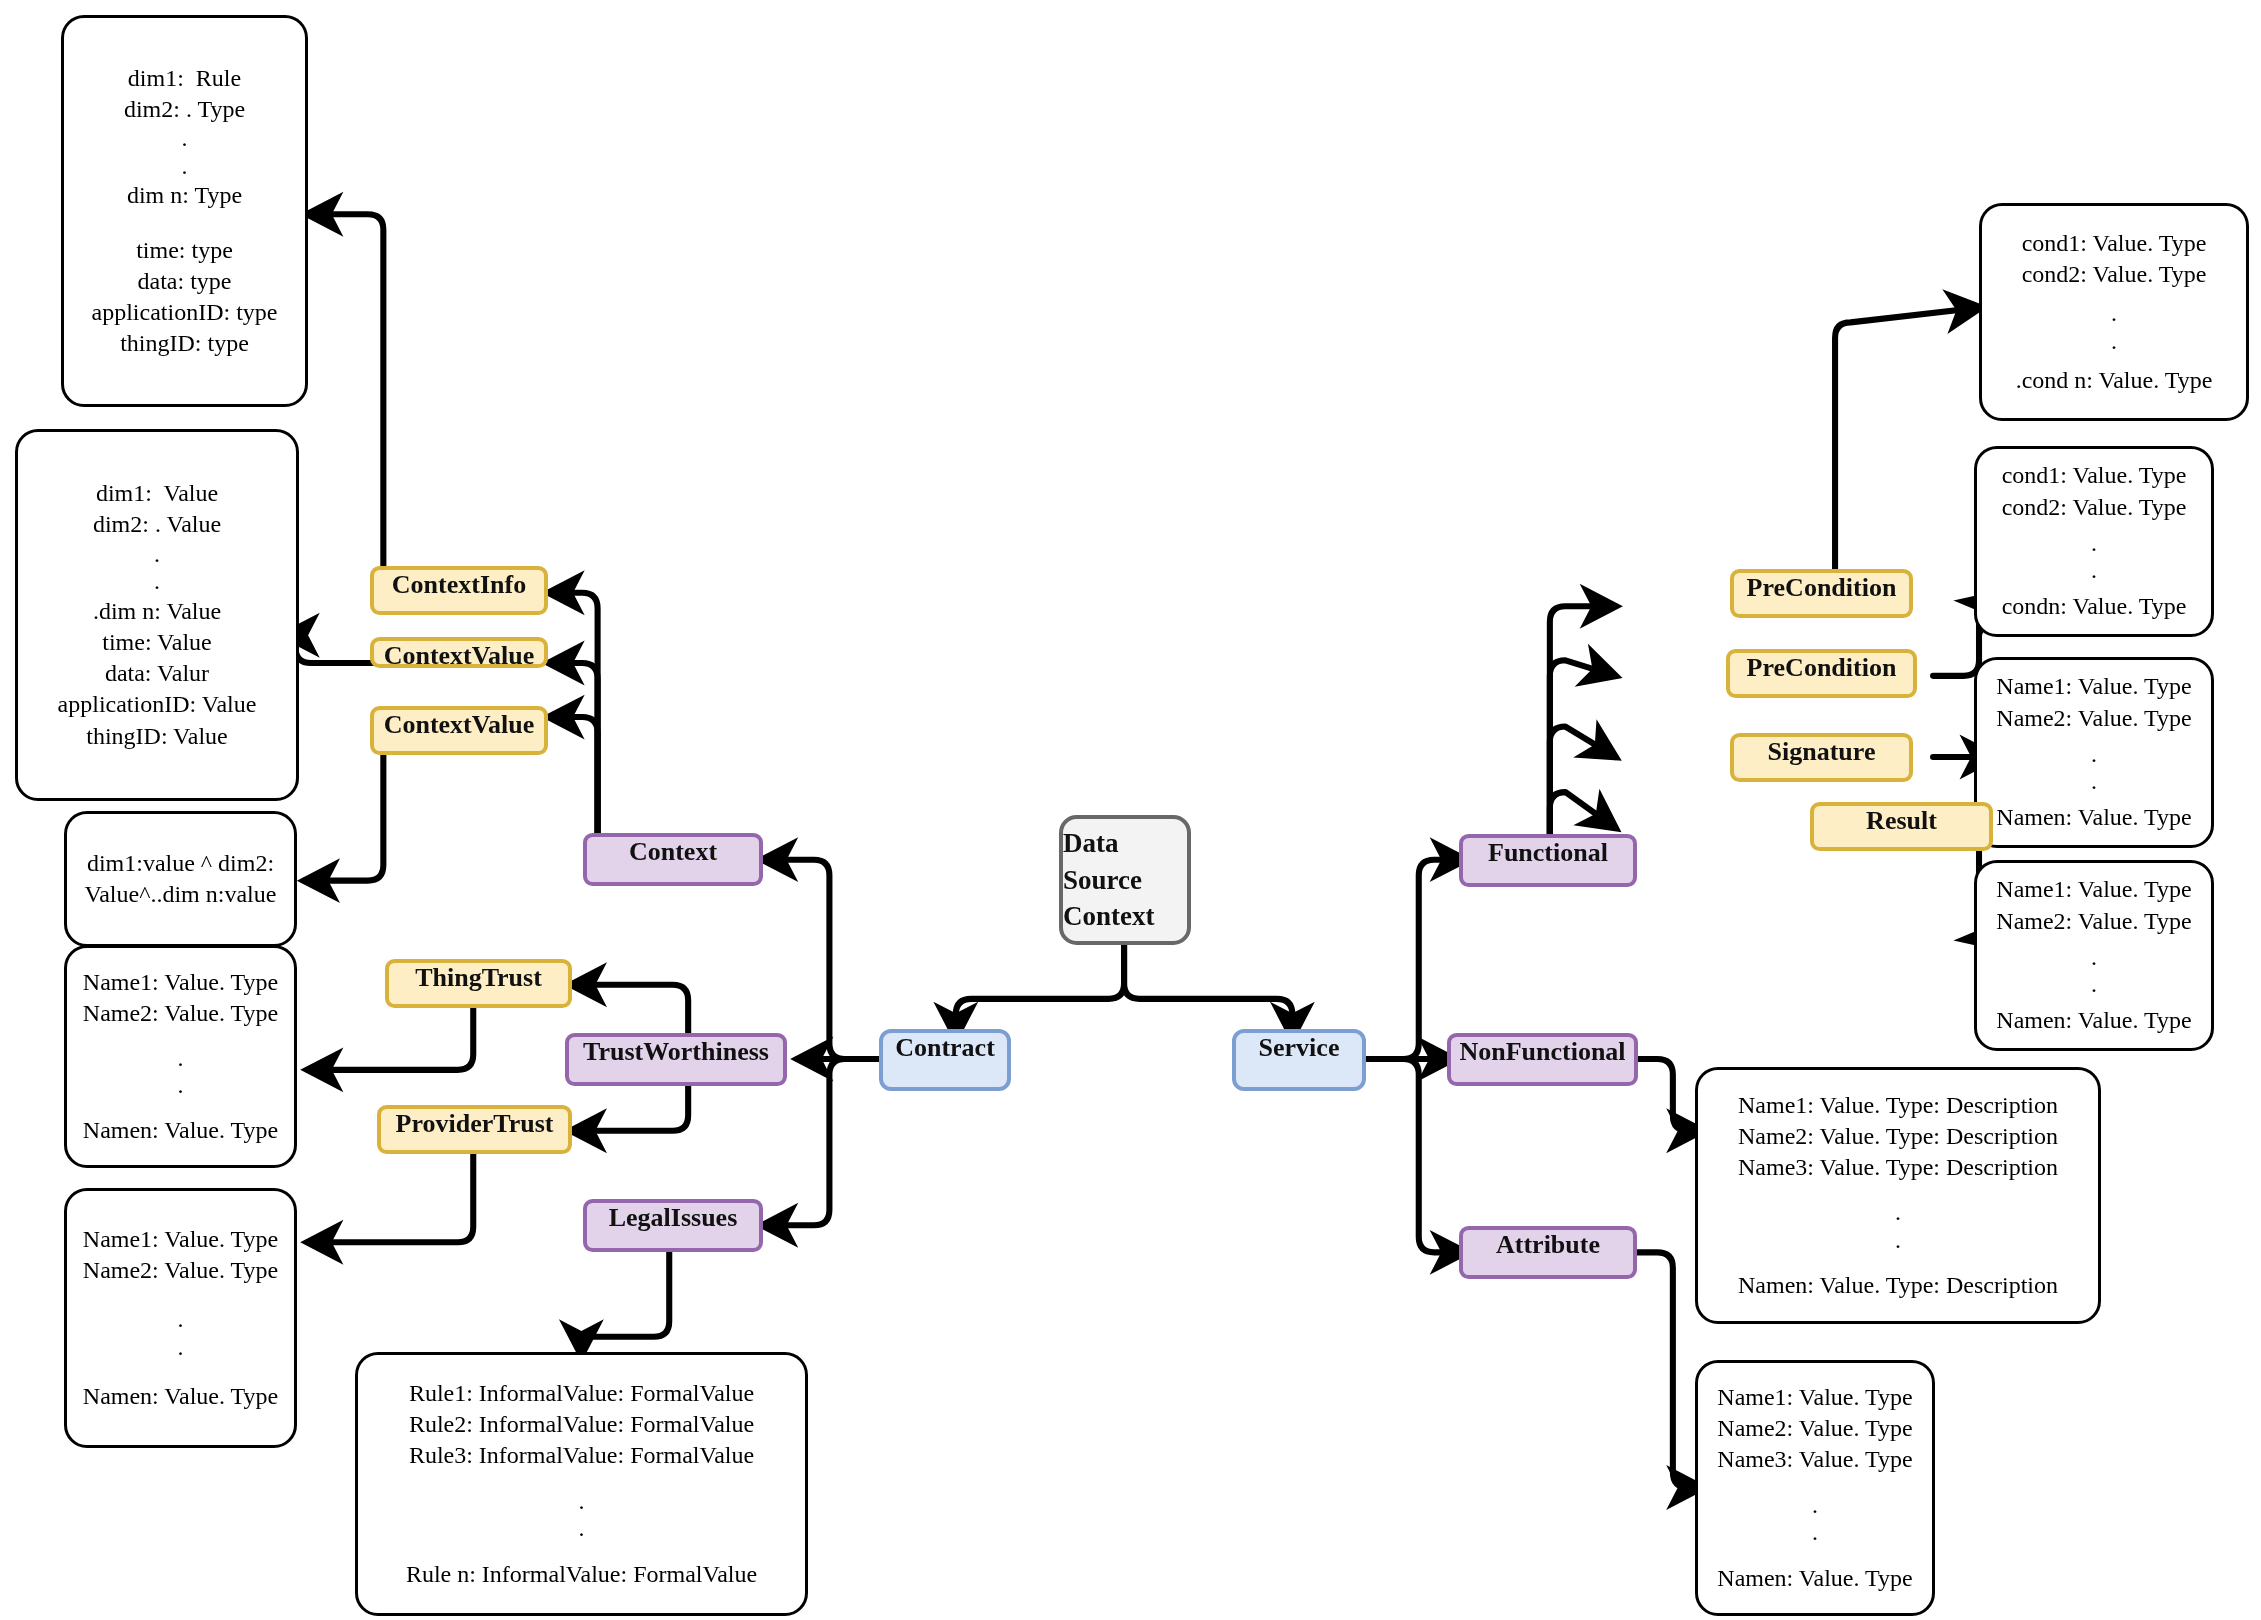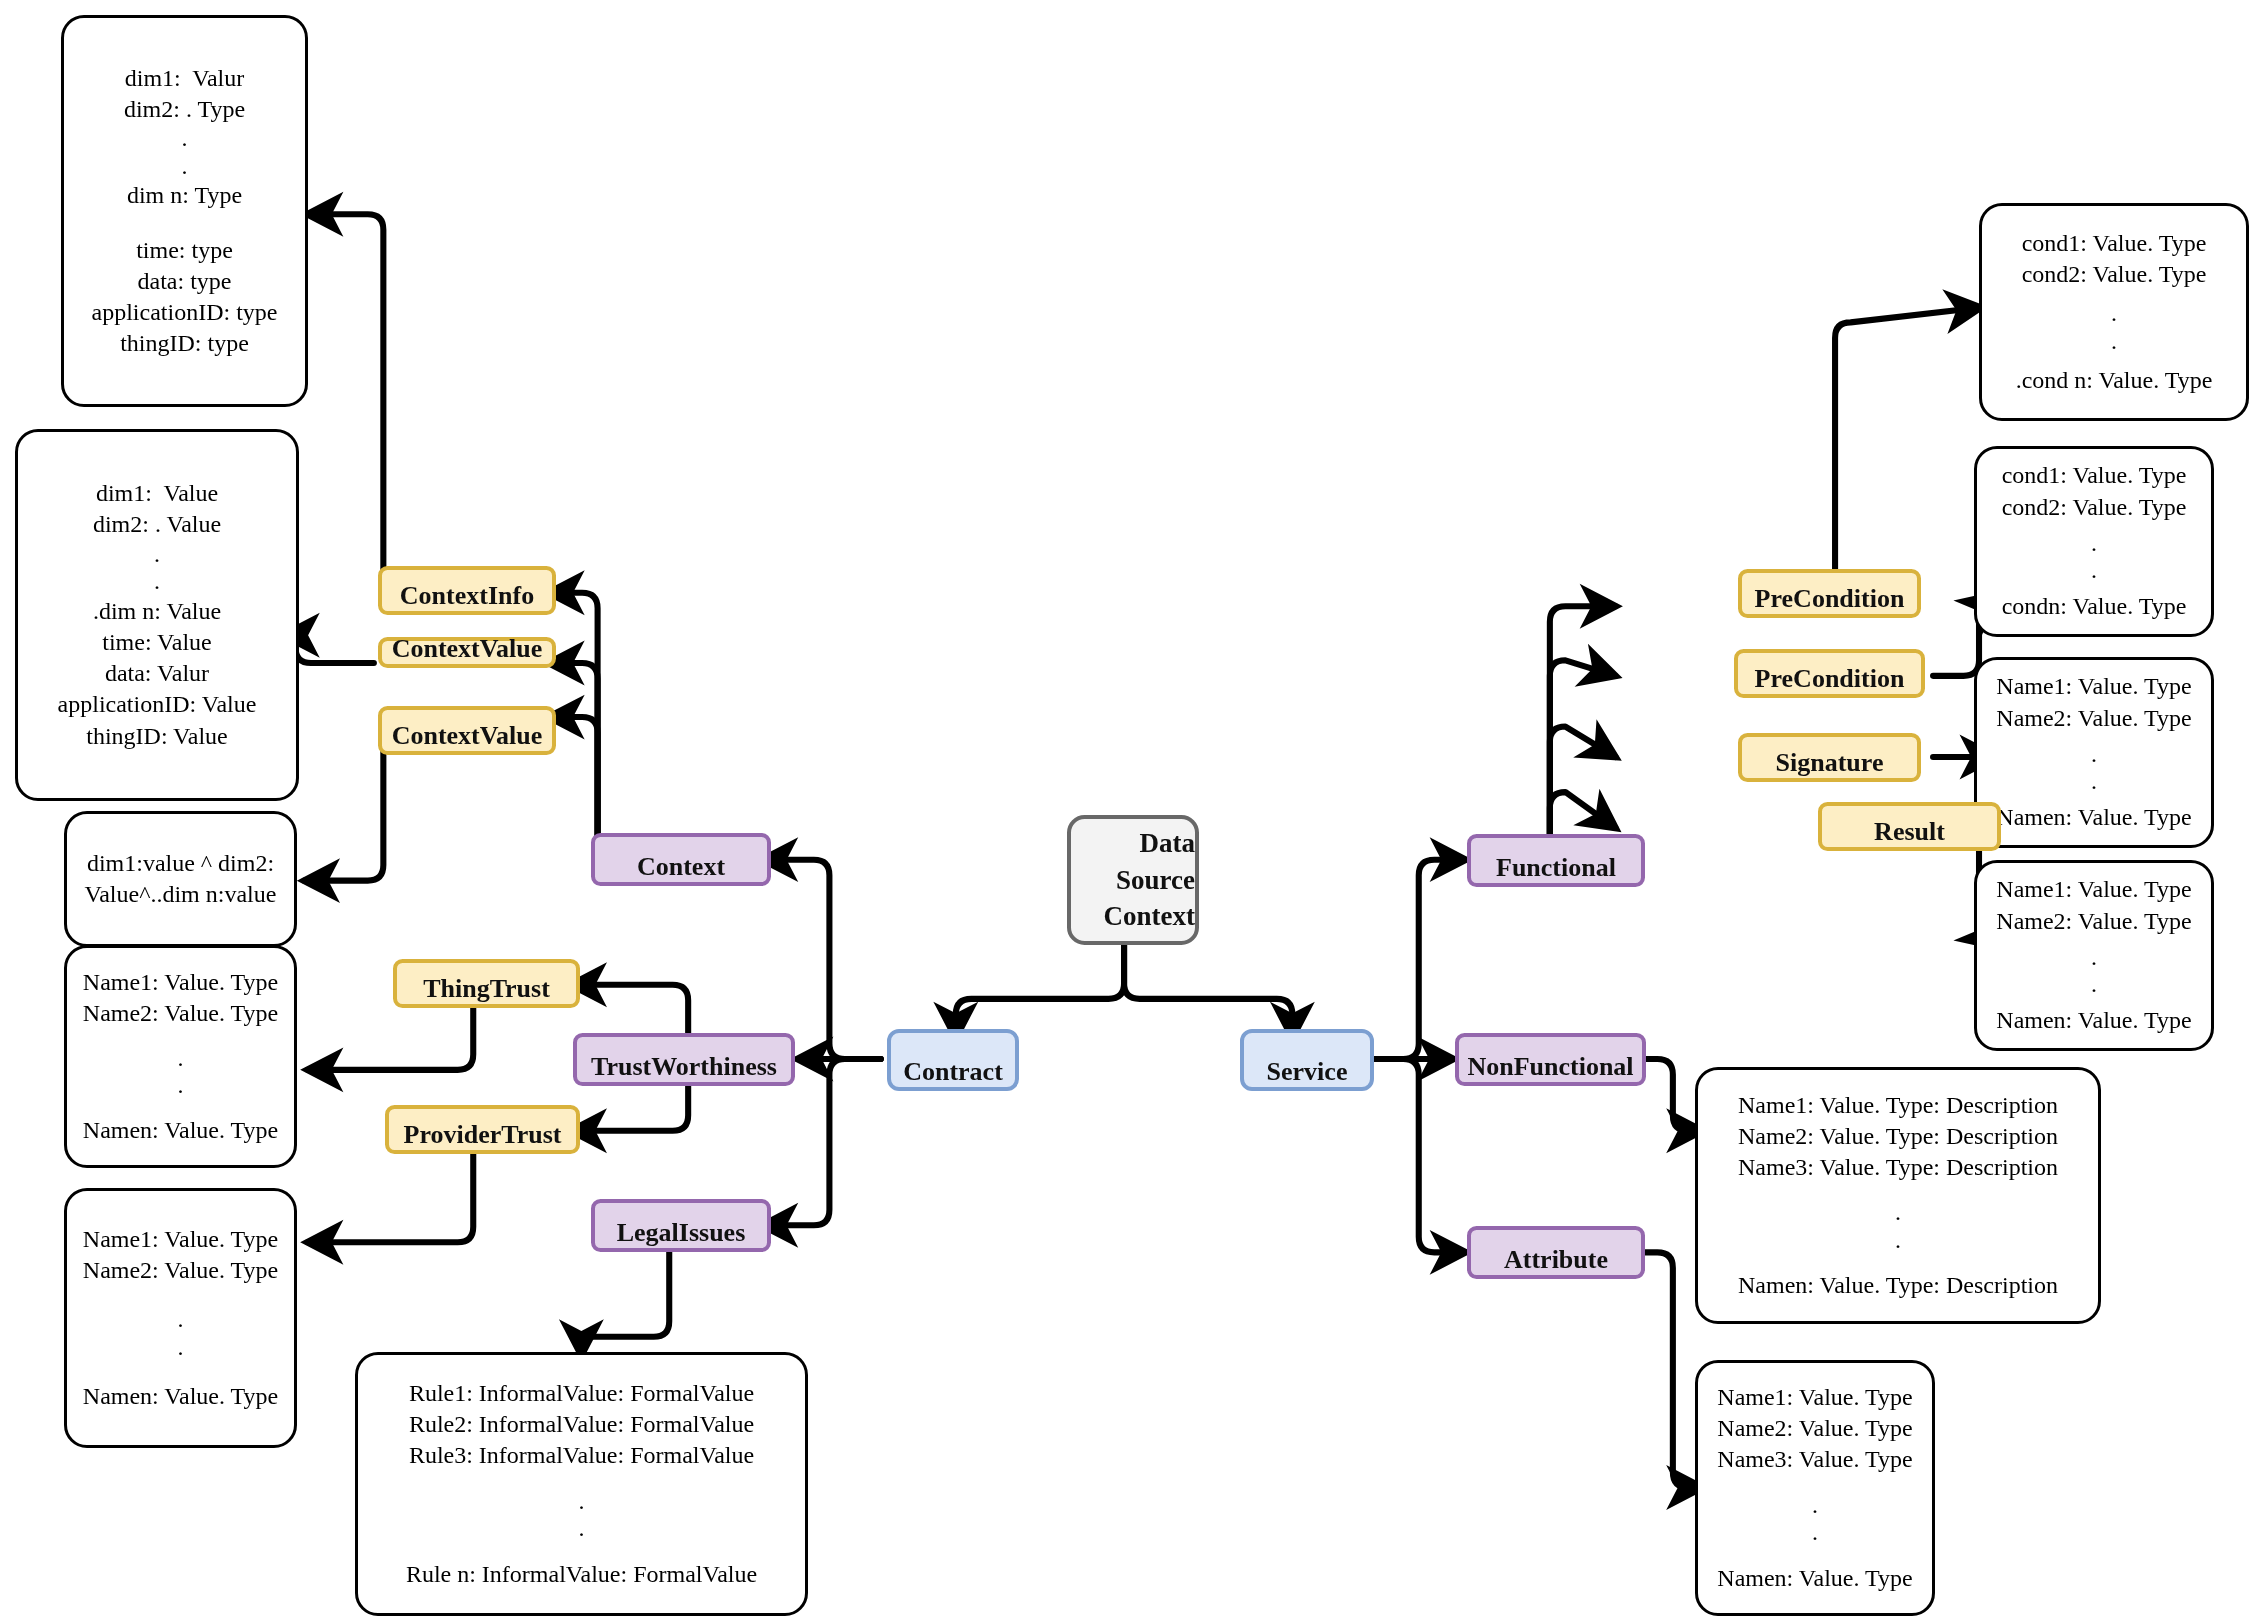--- a/index.html
+++ b/index.html
@@ -29,29 +29,28 @@
     padding:6.8px 8px;
     z-index:3;
   }
   .pbox .ln{white-space:pre;}
   .pbox .dot{font-size:24px;line-height:1.15;}
   
   .node{
     position:absolute;
     box-sizing:border-box;
     display:flex;
-    align-items:flex-end;
+    align-items:flex-start;
     justify-content:center;
     font-weight:bold;
     font-size:26px;
     border-radius:9.5px;
     z-index:5;
     white-space:nowrap;
     color:#111;
-    margin-left:8px;
   }
   .node.yellow{ background:#fdeec5; border:4.7px solid #d9b23c; }
   .node.purple{ background:#e2d3ea; border:4.7px solid #9467ad; }
   .node.blue  { background:#dce7f8; border:4.7px solid #7c9fd1; border-radius:12px; }
   .node.grey  { background:#f3f3f3; border:4.7px solid #686868; border-radius:17.6px;
                 flex-direction:column; line-height:1.35; font-weight:bold; }
   .node .lbl{pointer-events:none;}
 </style>
 </head>
 <body>
@@ -109,21 +108,21 @@
 
       <path d="M2860,1222 L2905,1222 Q2928,1222 2928,1245 L2928,1380 L2952,1400"></path>
 
       <path d="M2418,1567 L2452,1567 Q2475,1567 2475,1590 L2475,1650 Q2475,1673 2498,1673 L2518,1673"></path>
 
       <path d="M2418,1853 L2452,1853 Q2475,1853 2475,1876 L2475,2178 Q2475,2201 2498,2201 L2518,2201"></path>
     </g>
   </svg>
 
   <div class="pbox" style="left:61px;top:15px;width:247px;height:392px;">
-    <span class="ln">dim1:  Valur</span>
+    <span class="ln">dim1:  Rule</span>
     <span class="ln">dim2: . Type</span>
     <span class="ln dot">.</span>
     <span class="ln dot">.</span>
     <span class="ln">dim n: Type</span>
     <span class="ln" style="height:23px"></span>
     <span class="ln">time: type</span>
     <span class="ln">data: type</span>
     <span class="ln">applicationID: type</span>
     <span class="ln">thingID: type</span>
   </div>

